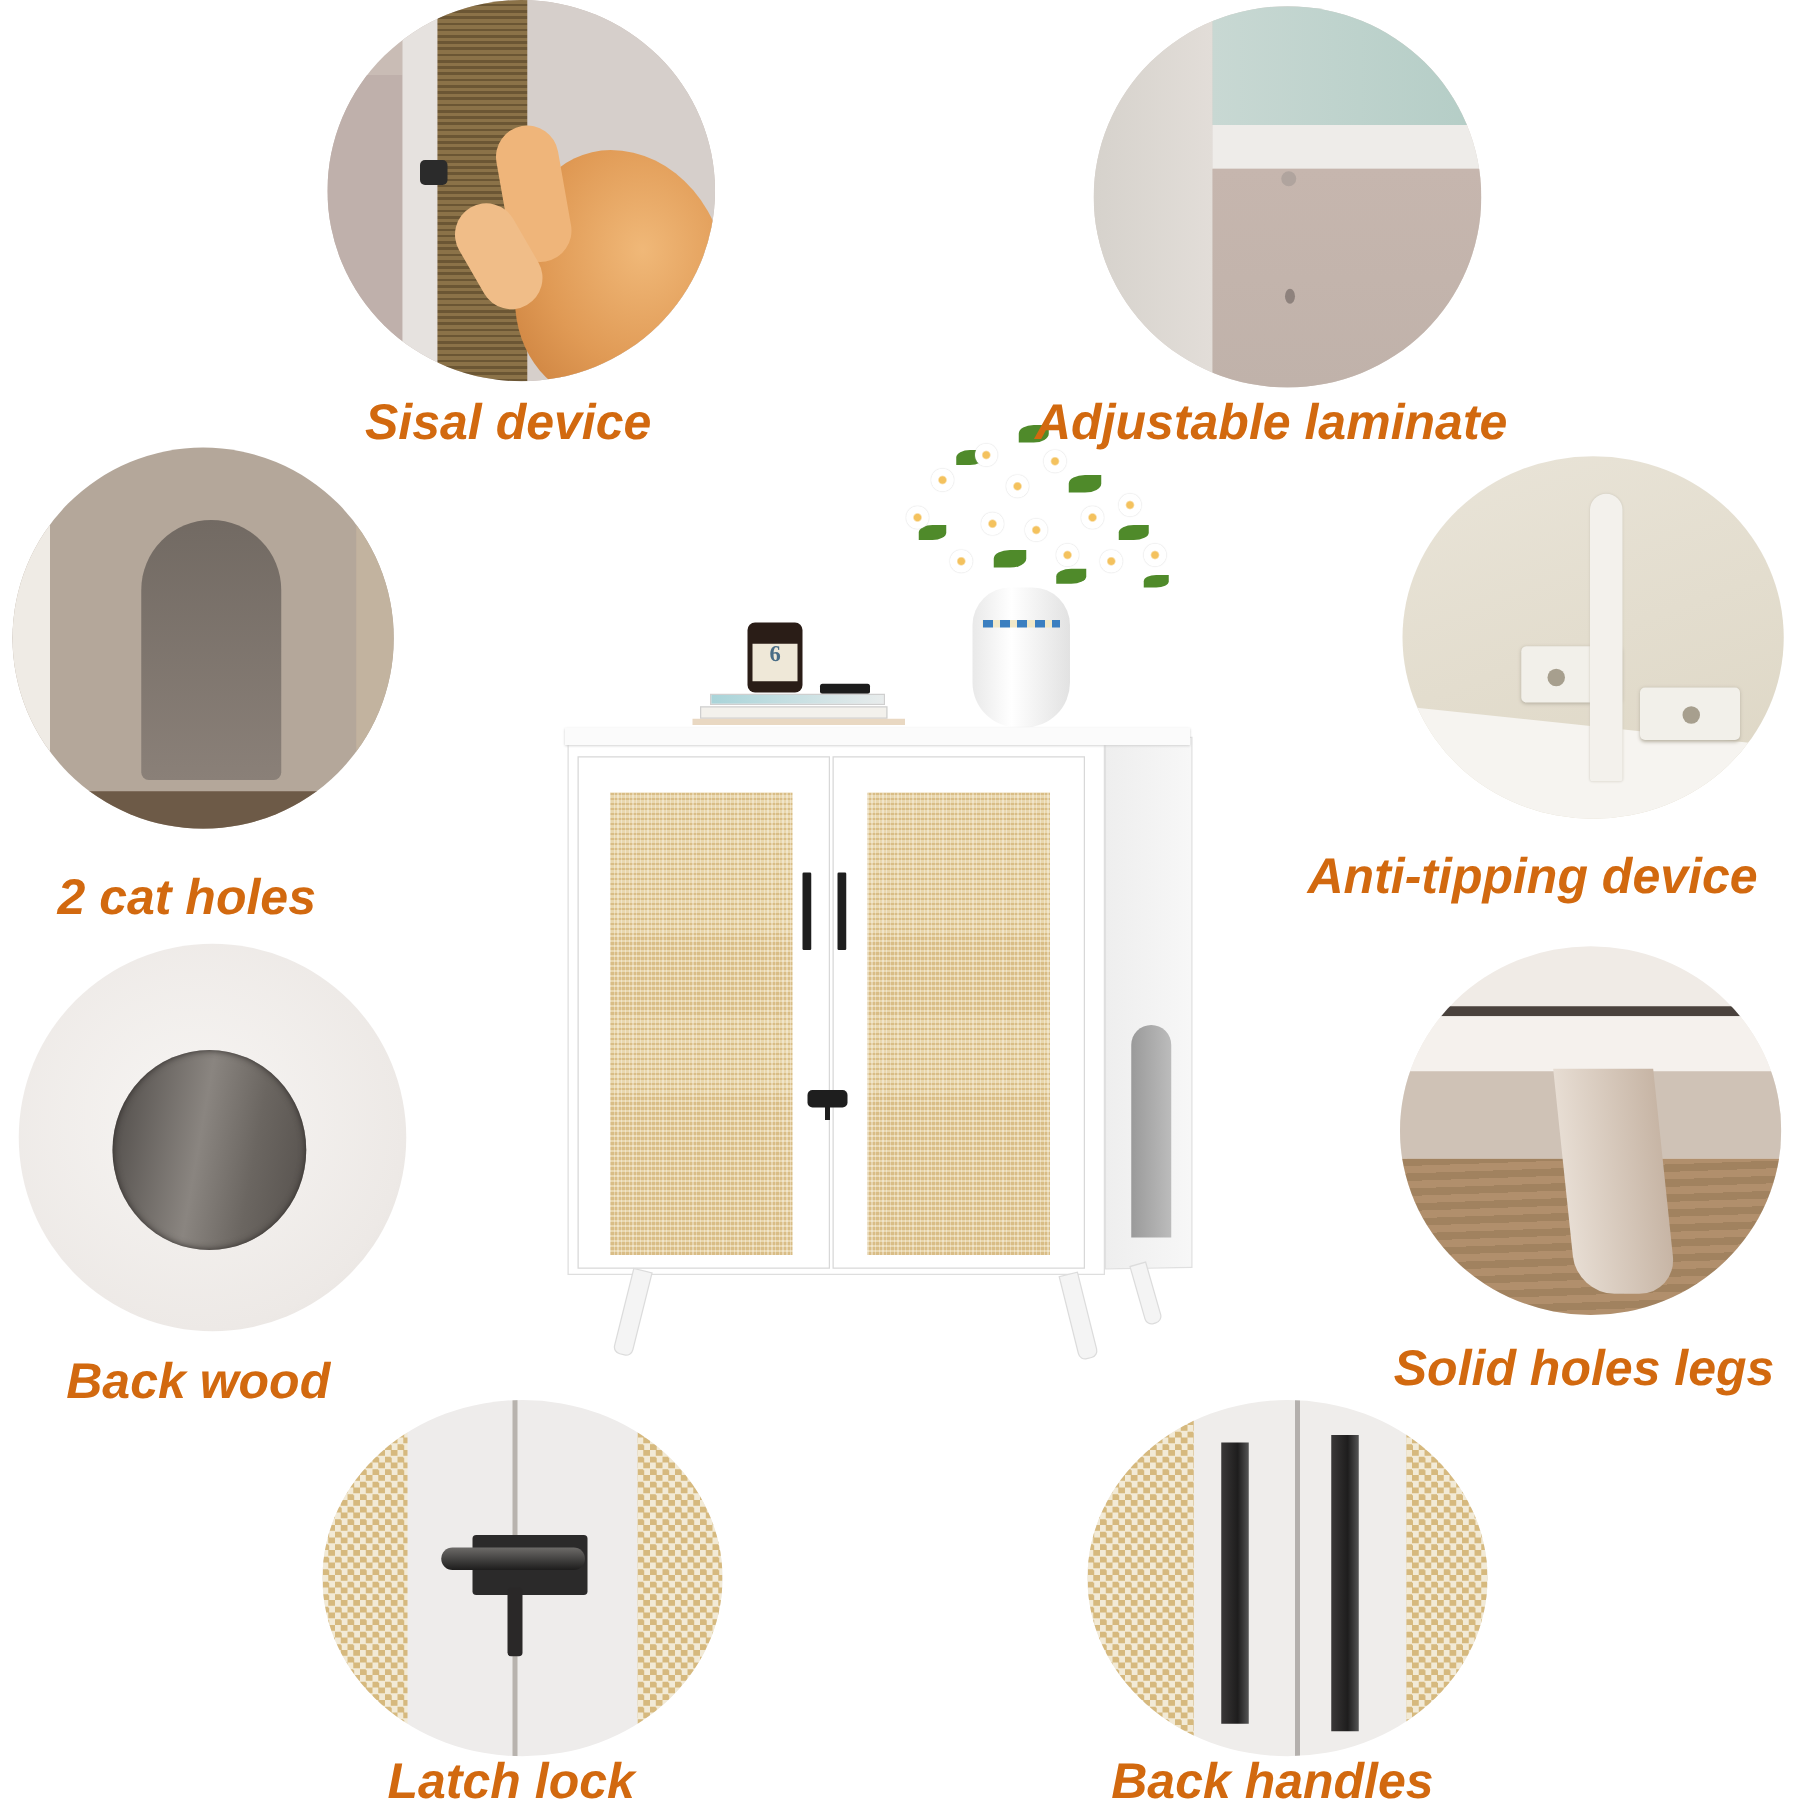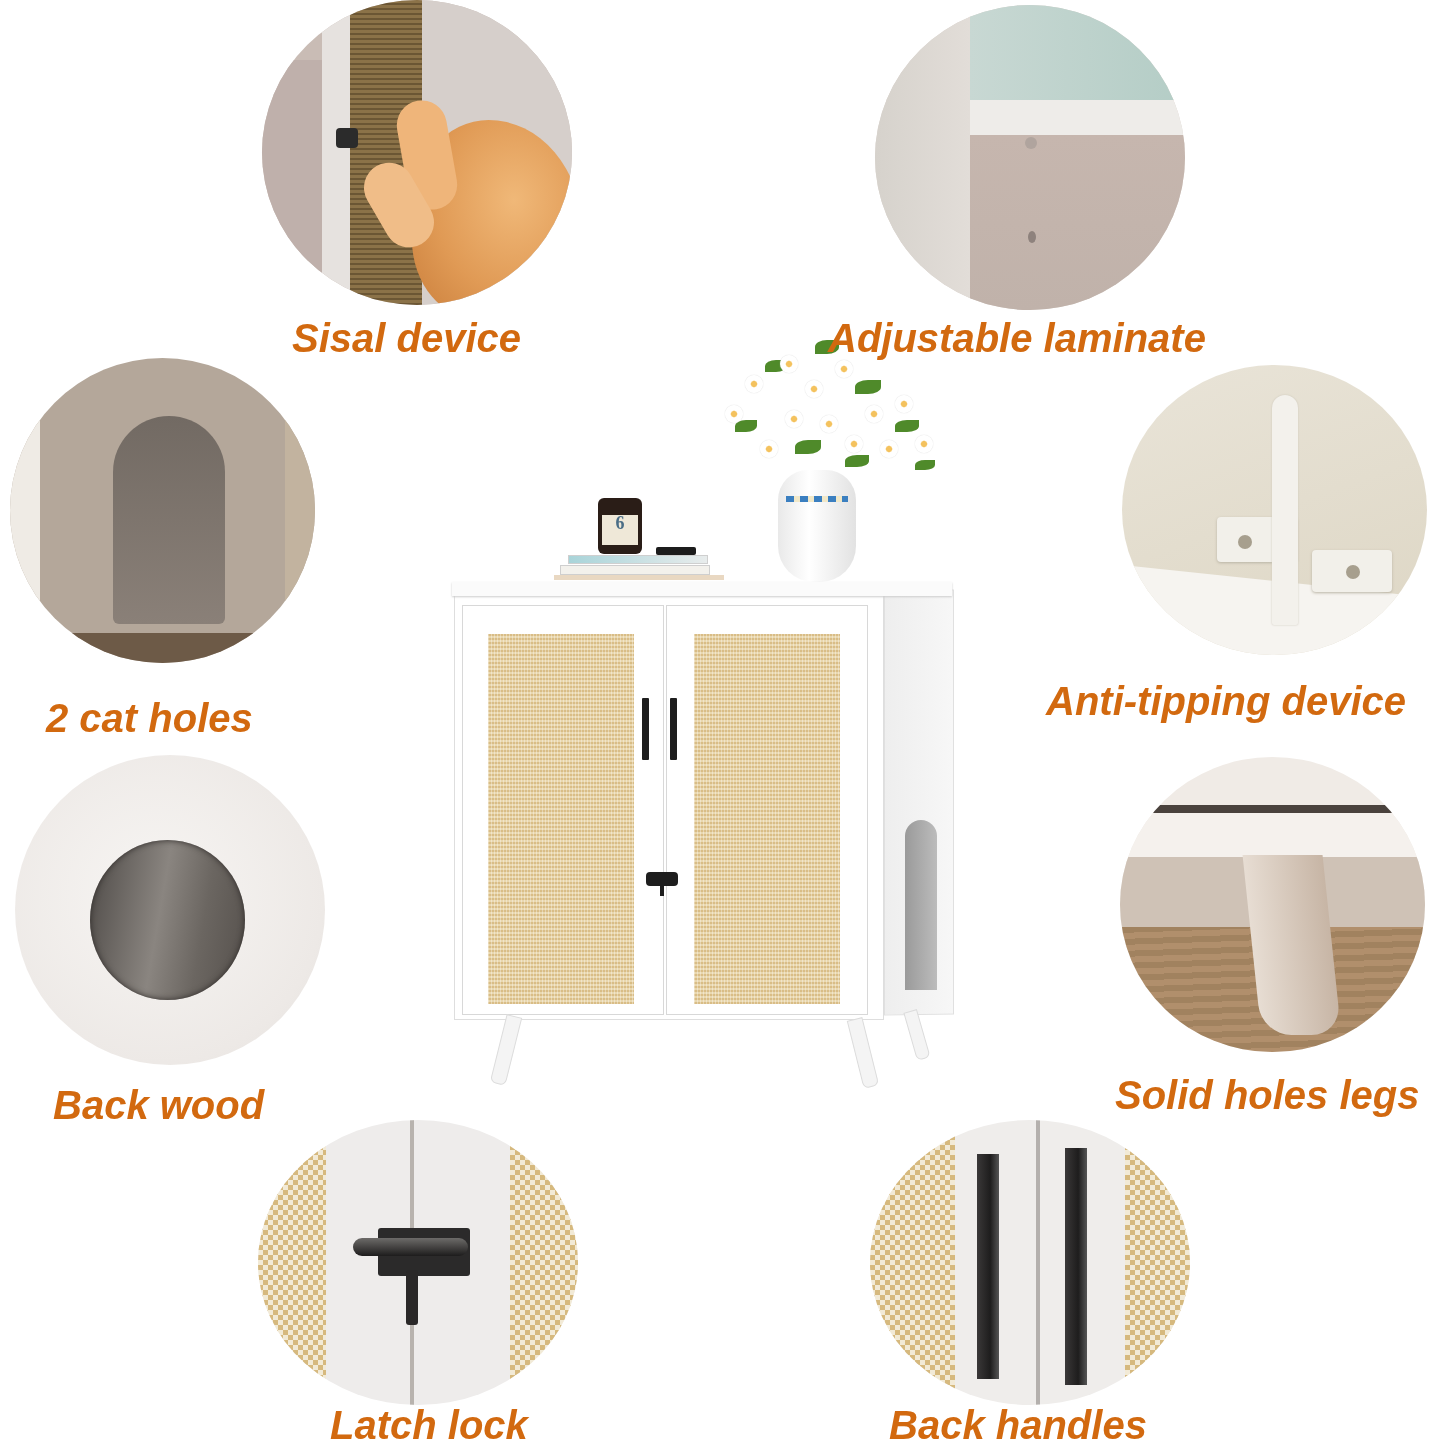--- a/index.html
+++ b/index.html
@@ -190,21 +190,21 @@
 <div class="label" style="left:1115px; top:1075px;">Solid holes legs</div>
 
 <div class="circle c-latch">
   <div class="sisalL"></div>
   <div class="sisalR"></div>
   <div class="gap"></div>
   <div class="plate"></div>
   <div class="bolt"></div>
   <div class="knob"></div>
 </div>
-<div class="label" style="left:310px; top:1405px;margin-left:20px;">Latch lock</div>
+<div class="label" style="left:310px; top:1405px;">Latch lock</div>
 
 <div class="circle c-handles">
   <div class="sisalL"></div>
   <div class="sisalR"></div>
   <div class="gap"></div>
   <div class="h1"></div>
   <div class="h2"></div>
 </div>
 <div class="label" style="left:889px; top:1405px;">Back handles</div>
 

